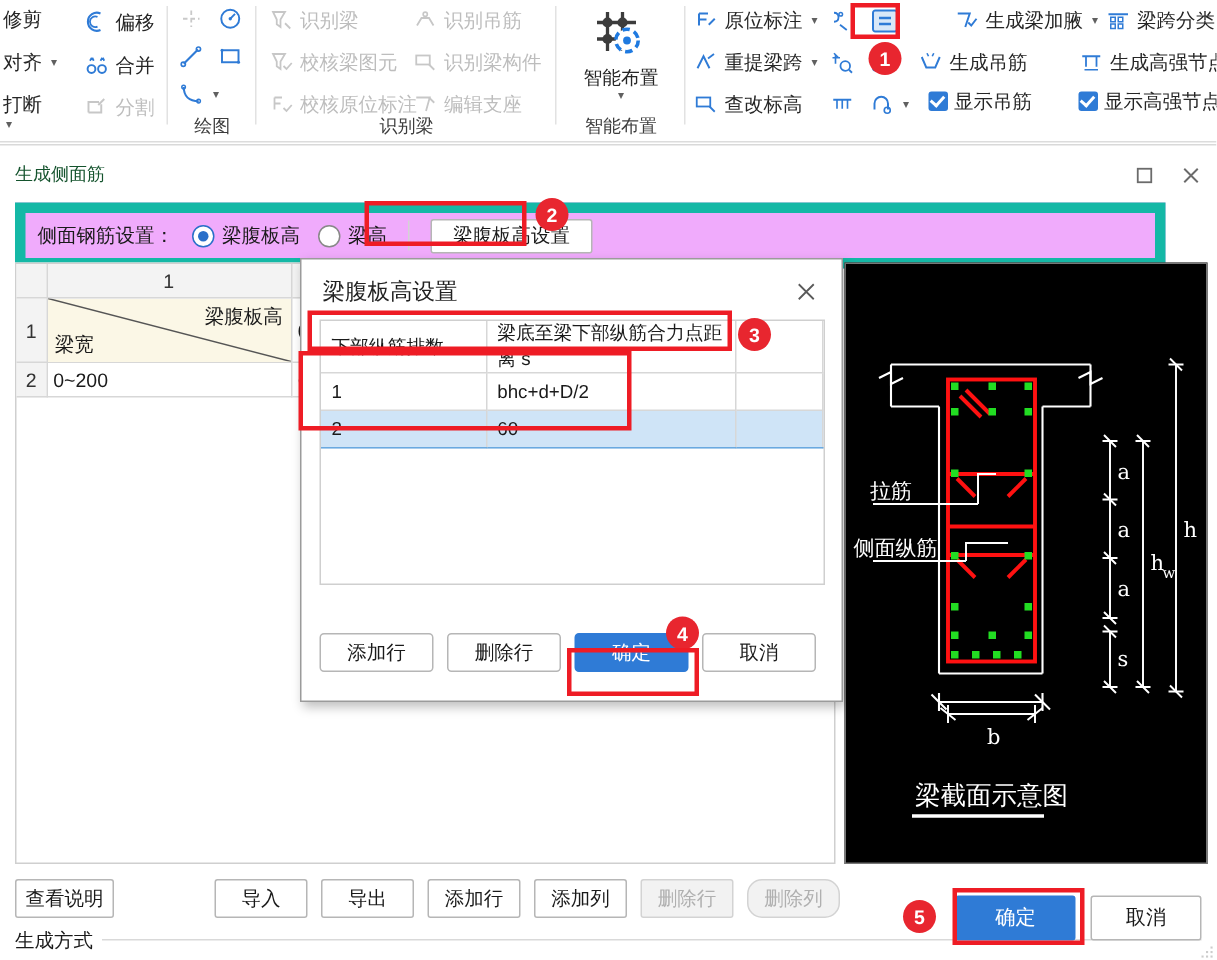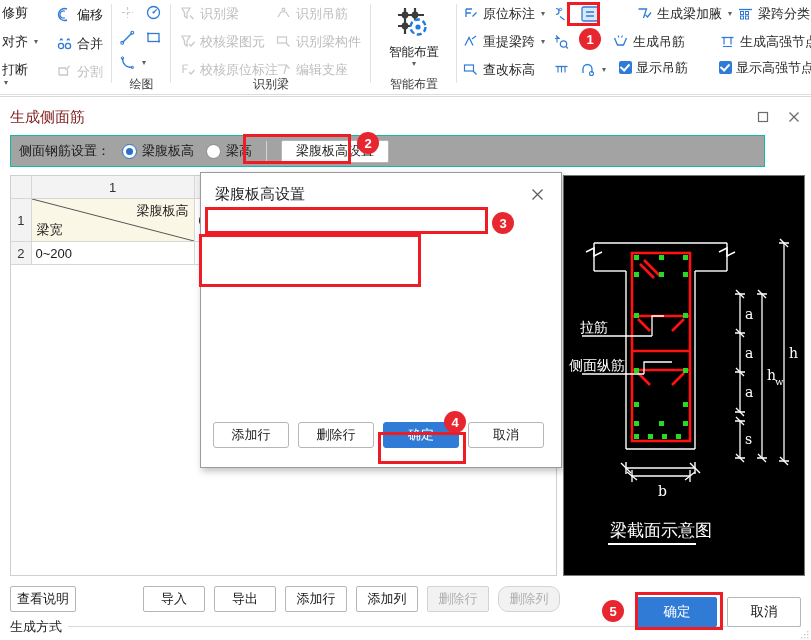--- a/index.html
+++ b/index.html
@@ -25,28 +25,28 @@
   .cbx{width:13px;height:13px;border-radius:2px;background:#2f7bd6;display:inline-block;position:relative;flex:none;}
   .cbx:after{content:"";position:absolute;left:3px;top:1px;width:4px;height:7px;border:solid #fff;border-width:0 2px 2px 0;transform:rotate(42deg);}
   .big-btn{position:absolute;width:84px;text-align:center;}
   .big-btn .bicon{height:44px;display:flex;align-items:center;justify-content:center;}
   .big-btn .btxt{font-size:12.5px;color:#262626;}
   .big-btn .bcar{font-size:8px;color:#606060;line-height:6px;}
   .ribbon-bottom{position:absolute;left:0;top:94px;width:811px;height:1px;background:#dcdcdc;}
 
   
   .dialog{position:absolute;left:0;top:96px;width:811px;height:544px;background:#ffffff;border-top:1px solid #d9d9d9;}
-  .dlg-caption{position:absolute;left:10px;top:11px;font-size:15px;color:#7f1d1d;}
+  .dlg-caption{position:absolute;left:10px;top:11px;font-size:12px;color:#14532d;}
   .wbtn{position:absolute;top:9px;width:26px;height:22px;display:flex;align-items:center;justify-content:center;cursor:default;}
   .wbtn.max{left:750px;}
   .wbtn.close{left:781px;}
   .wbtn svg{display:block;}
 
   
-  .setbar{position:absolute;left:10px;top:38px;width:753px;height:30px;border:1px solid #14b8a6;background:#a3a3a3;display:flex;align-items:center;}
+  .setbar{position:absolute;left:10px;top:38px;width:753px;height:30px;border:7px solid #14b8a6;background:#f0abfc;display:flex;align-items:center;}
   .setbar .cap{margin-left:8px;font-size:13px;color:#1a1a1a;}
   .radio{width:13px;height:13px;border-radius:50%;border:1px solid #888;background:#fff;display:inline-block;position:relative;flex:none;}
   .radio.on{border-color:#2a6fc9;}
   .radio.on:after{content:"";position:absolute;left:3px;top:3px;width:7px;height:7px;border-radius:50%;background:#2a6fc9;}
   .ropt{display:flex;align-items:center;gap:5px;margin-left:12px;font-size:13px;}
   .vdiv{width:1px;height:20px;background:#d3d3d3;margin-left:14px;}
   .sbtn{margin-left:14px;height:23px;padding:0 14px;border:1px solid #b6b6b6;background:#fff;border-radius:2px;font-size:13px;color:#1a1a1a;display:flex;align-items:center;font-family:inherit;}
 
   
   .grid{position:absolute;left:10px;top:78px;width:545px;height:399px;border:1px solid #cfcfcf;background:#fff;}
@@ -626,20 +626,46 @@
   </div>
 
   <div class="inner">
     <div class="inner-title">梁腹板高设置</div>
     <div class="inner-close">
       <svg width="13" height="13" viewBox="0 0 13 13">
           <path d="M1.5 1.5l10 10M11.5 1.5l-10 10" stroke="#5a5a5a" stroke-width="1.2"></path>
         </svg>
     </div>
 
+    <div class="inner-grid">
+      <table>
+        <colgroup>
+            <col class="icw1">
+            <col style="width:166px">
+            <col>
+          </colgroup>
+        <tbody>
+            <tr>
+          <th>下部纵筋排数</th>
+          <th>梁底至梁下部纵筋合力点距离 s</th>
+          <th></th>
+        </tr>
+        <tr>
+          <td>1</td>
+          <td>bhc+d+D/2</td>
+          <td></td>
+        </tr>
+        <tr class="sel">
+          <td>2</td>
+          <td>60</td>
+          <td></td>
+        </tr>
+      </tbody>
+        </table>
+    </div>
 
 
     <button class="ibtn plain" style="left:12px;">添加行</button>
     <button class="ibtn plain" style="left:97px;">删除行</button>
     <button class="ibtn primary" style="left:182px;">确定</button>
     <button class="ibtn plain" style="left:267px;">取消</button>
   </div>
 
   <div class="annbox" style="left:567px;top:2px;width:33px;height:24px;"></div>
   <div class="annnum" style="left:579px;top:28px;">1</div>

